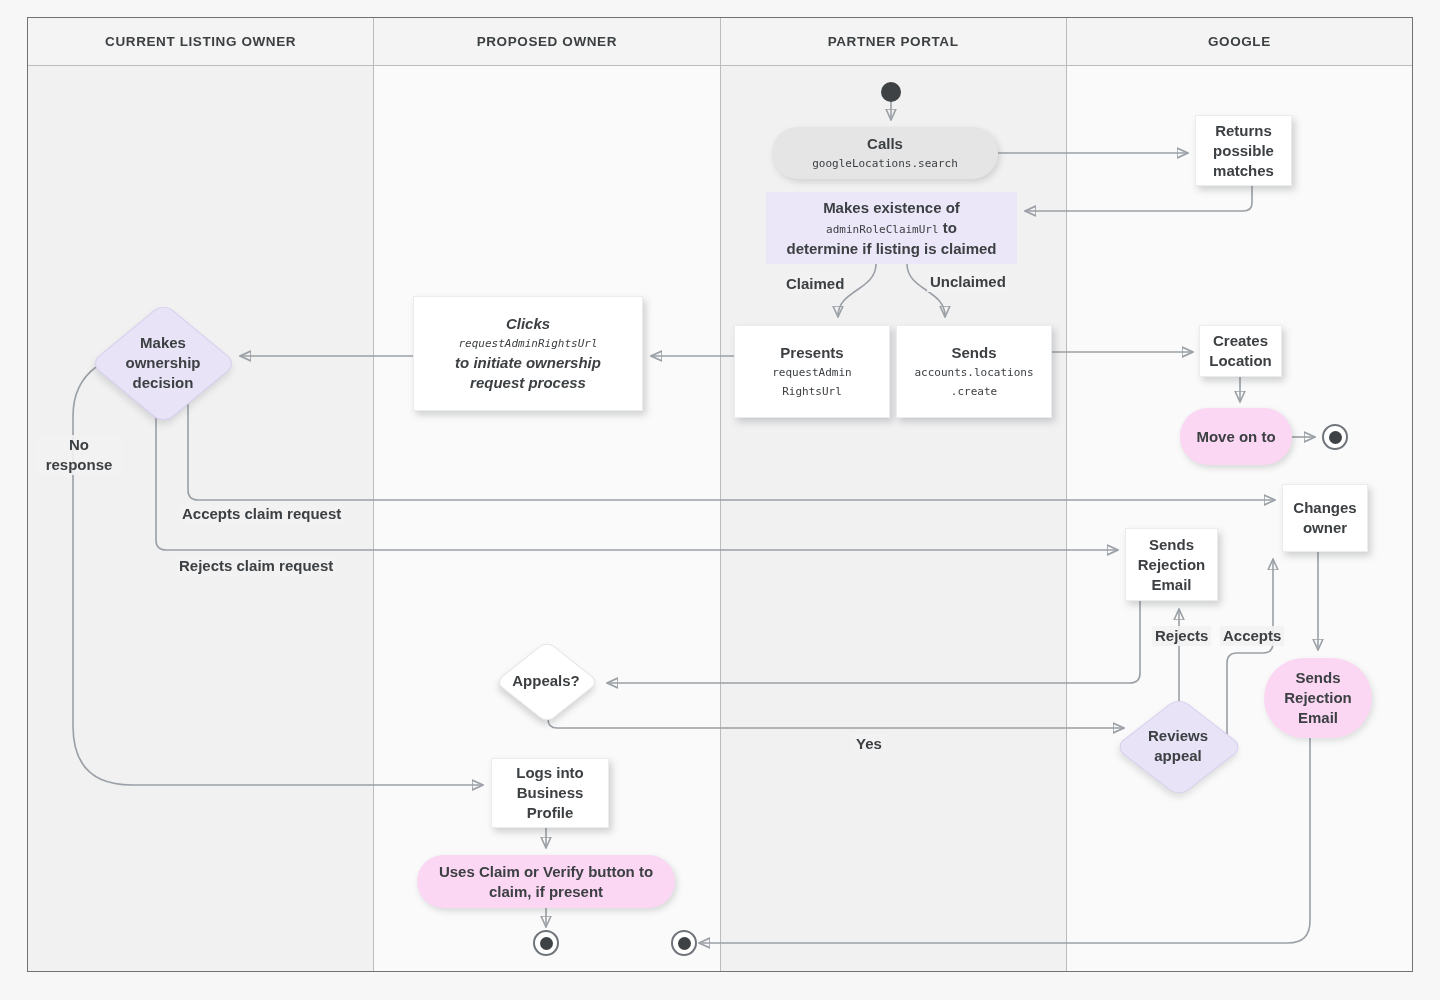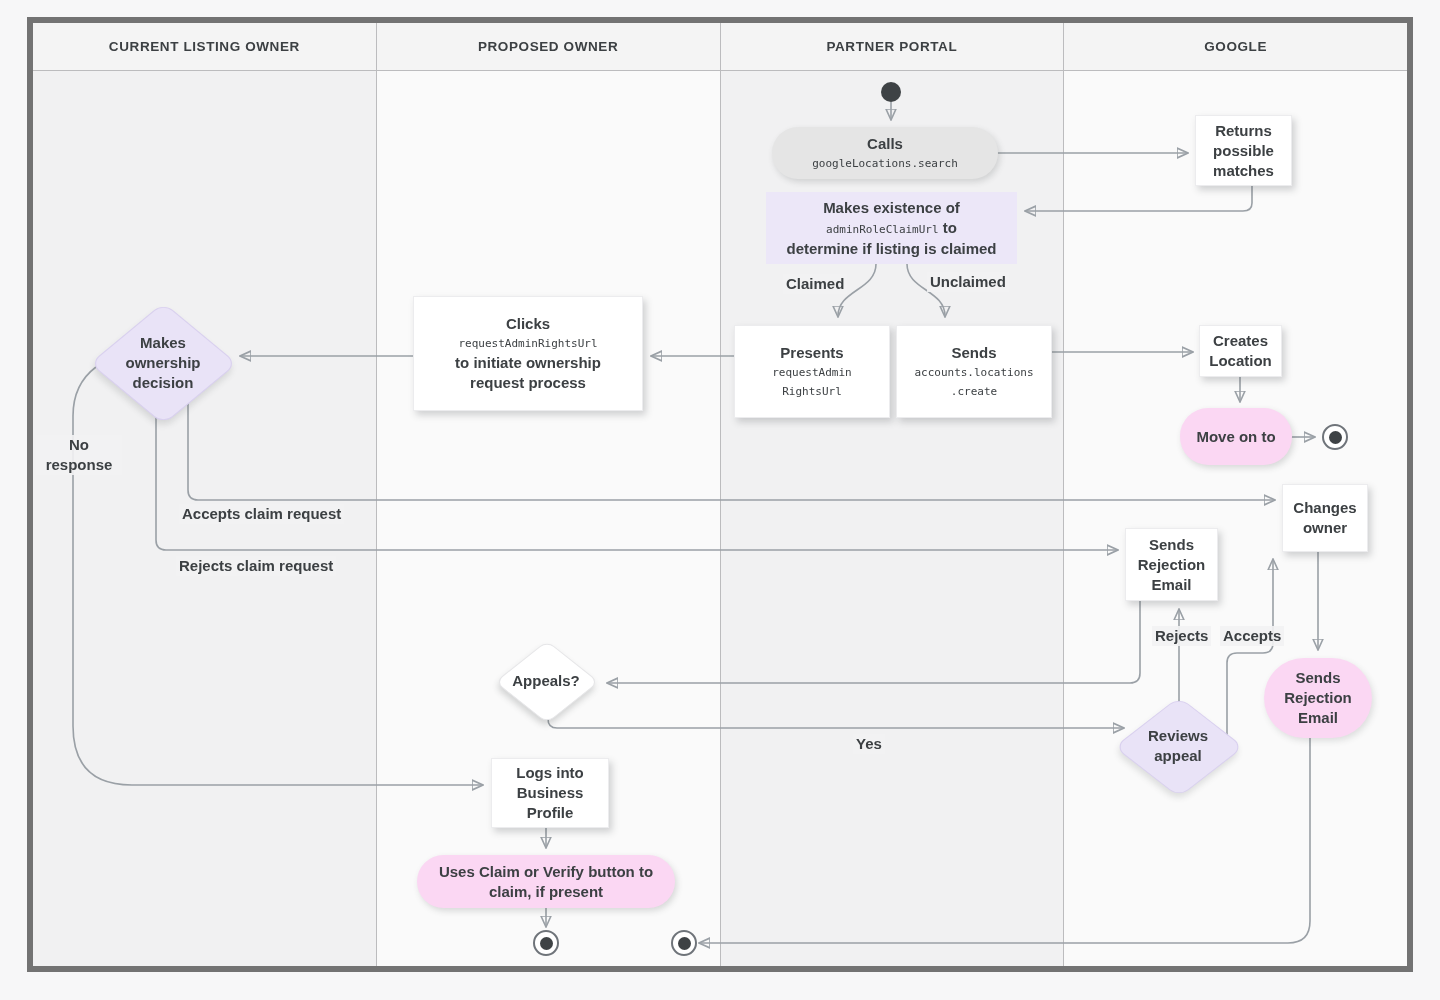--- a/index.html
+++ b/index.html
@@ -1,19 +1,19 @@
 <!DOCTYPE html>
 <html><head>
 <meta charset="utf-8">
 <style>
   html,body{margin:0;padding:0;}
   body{background:#f7f7f8;font-family:"Liberation Sans",sans-serif;}
   .canvas{position:relative;width:1440px;height:1000px;background:#f7f7f8;overflow:hidden;}
   
-  .lanes{position:absolute;left:27px;top:17px;width:1386px;height:955px;display:flex;border:6px solid #737373;box-sizing:border-box;}
+  .lanes{position:absolute;left:27px;top:17px;width:1386px;height:955px;display:flex;border:1px solid #737373;box-sizing:border-box;}
   .lane{flex:1 1 0;border-right:1px solid #bcbcbe;box-sizing:border-box;position:relative;}
   .lane:last-child{border-right:none;}
   .lane.gray{background:#f1f1f2;}
   .lane.light{background:#fafafa;}
   .lane-header{height:48px;background:#f4f4f4;border-bottom:1px solid #bcbcbe;box-sizing:border-box;display:flex;align-items:center;justify-content:center;
     font-weight:700;font-size:13.5px;letter-spacing:.6px;color:#3c4043;}
   
   svg.edges{position:absolute;left:0;top:0;width:1440px;height:1000px;z-index:2;}
   svg.edges path{fill:none;stroke:#9aa0a6;stroke-width:1.6;}
   
@@ -133,21 +133,21 @@
   </div>
 
   <div class="node box" style="left:1199px;top:325px;width:83px;height:52px;">
     <div class="bold">Creates Location</div>
   </div>
 
   <div class="node pill pink" style="left:1180px;top:408px;width:112px;height:57px;">
     <div class="bold">Move on to</div>
   </div>
 
-  <div class="node box" style="left:413px;top:296px;width:230px;height:115px;">
+  <div class="node box" style="left:413px;top:296px;width:230px;height:115px;font-style:italic;">
     <div class="bold">Clicks</div>
     <div class="mono">requestAdminRightsUrl</div>
     <div class="bold" style="width:185px;">to initiate ownership request process</div>
   </div>
 
   <div class="diamond lavd" style="left:116px;top:316px;width:93px;height:93px;transform:scale(1.1,.91) rotate(45deg);"></div>
   <div class="dtext" style="left:103px;top:320px;width:120px;height:86px;">
     <div class="bold" style="width:100px;">Makes ownership decision</div>
   </div>
 

